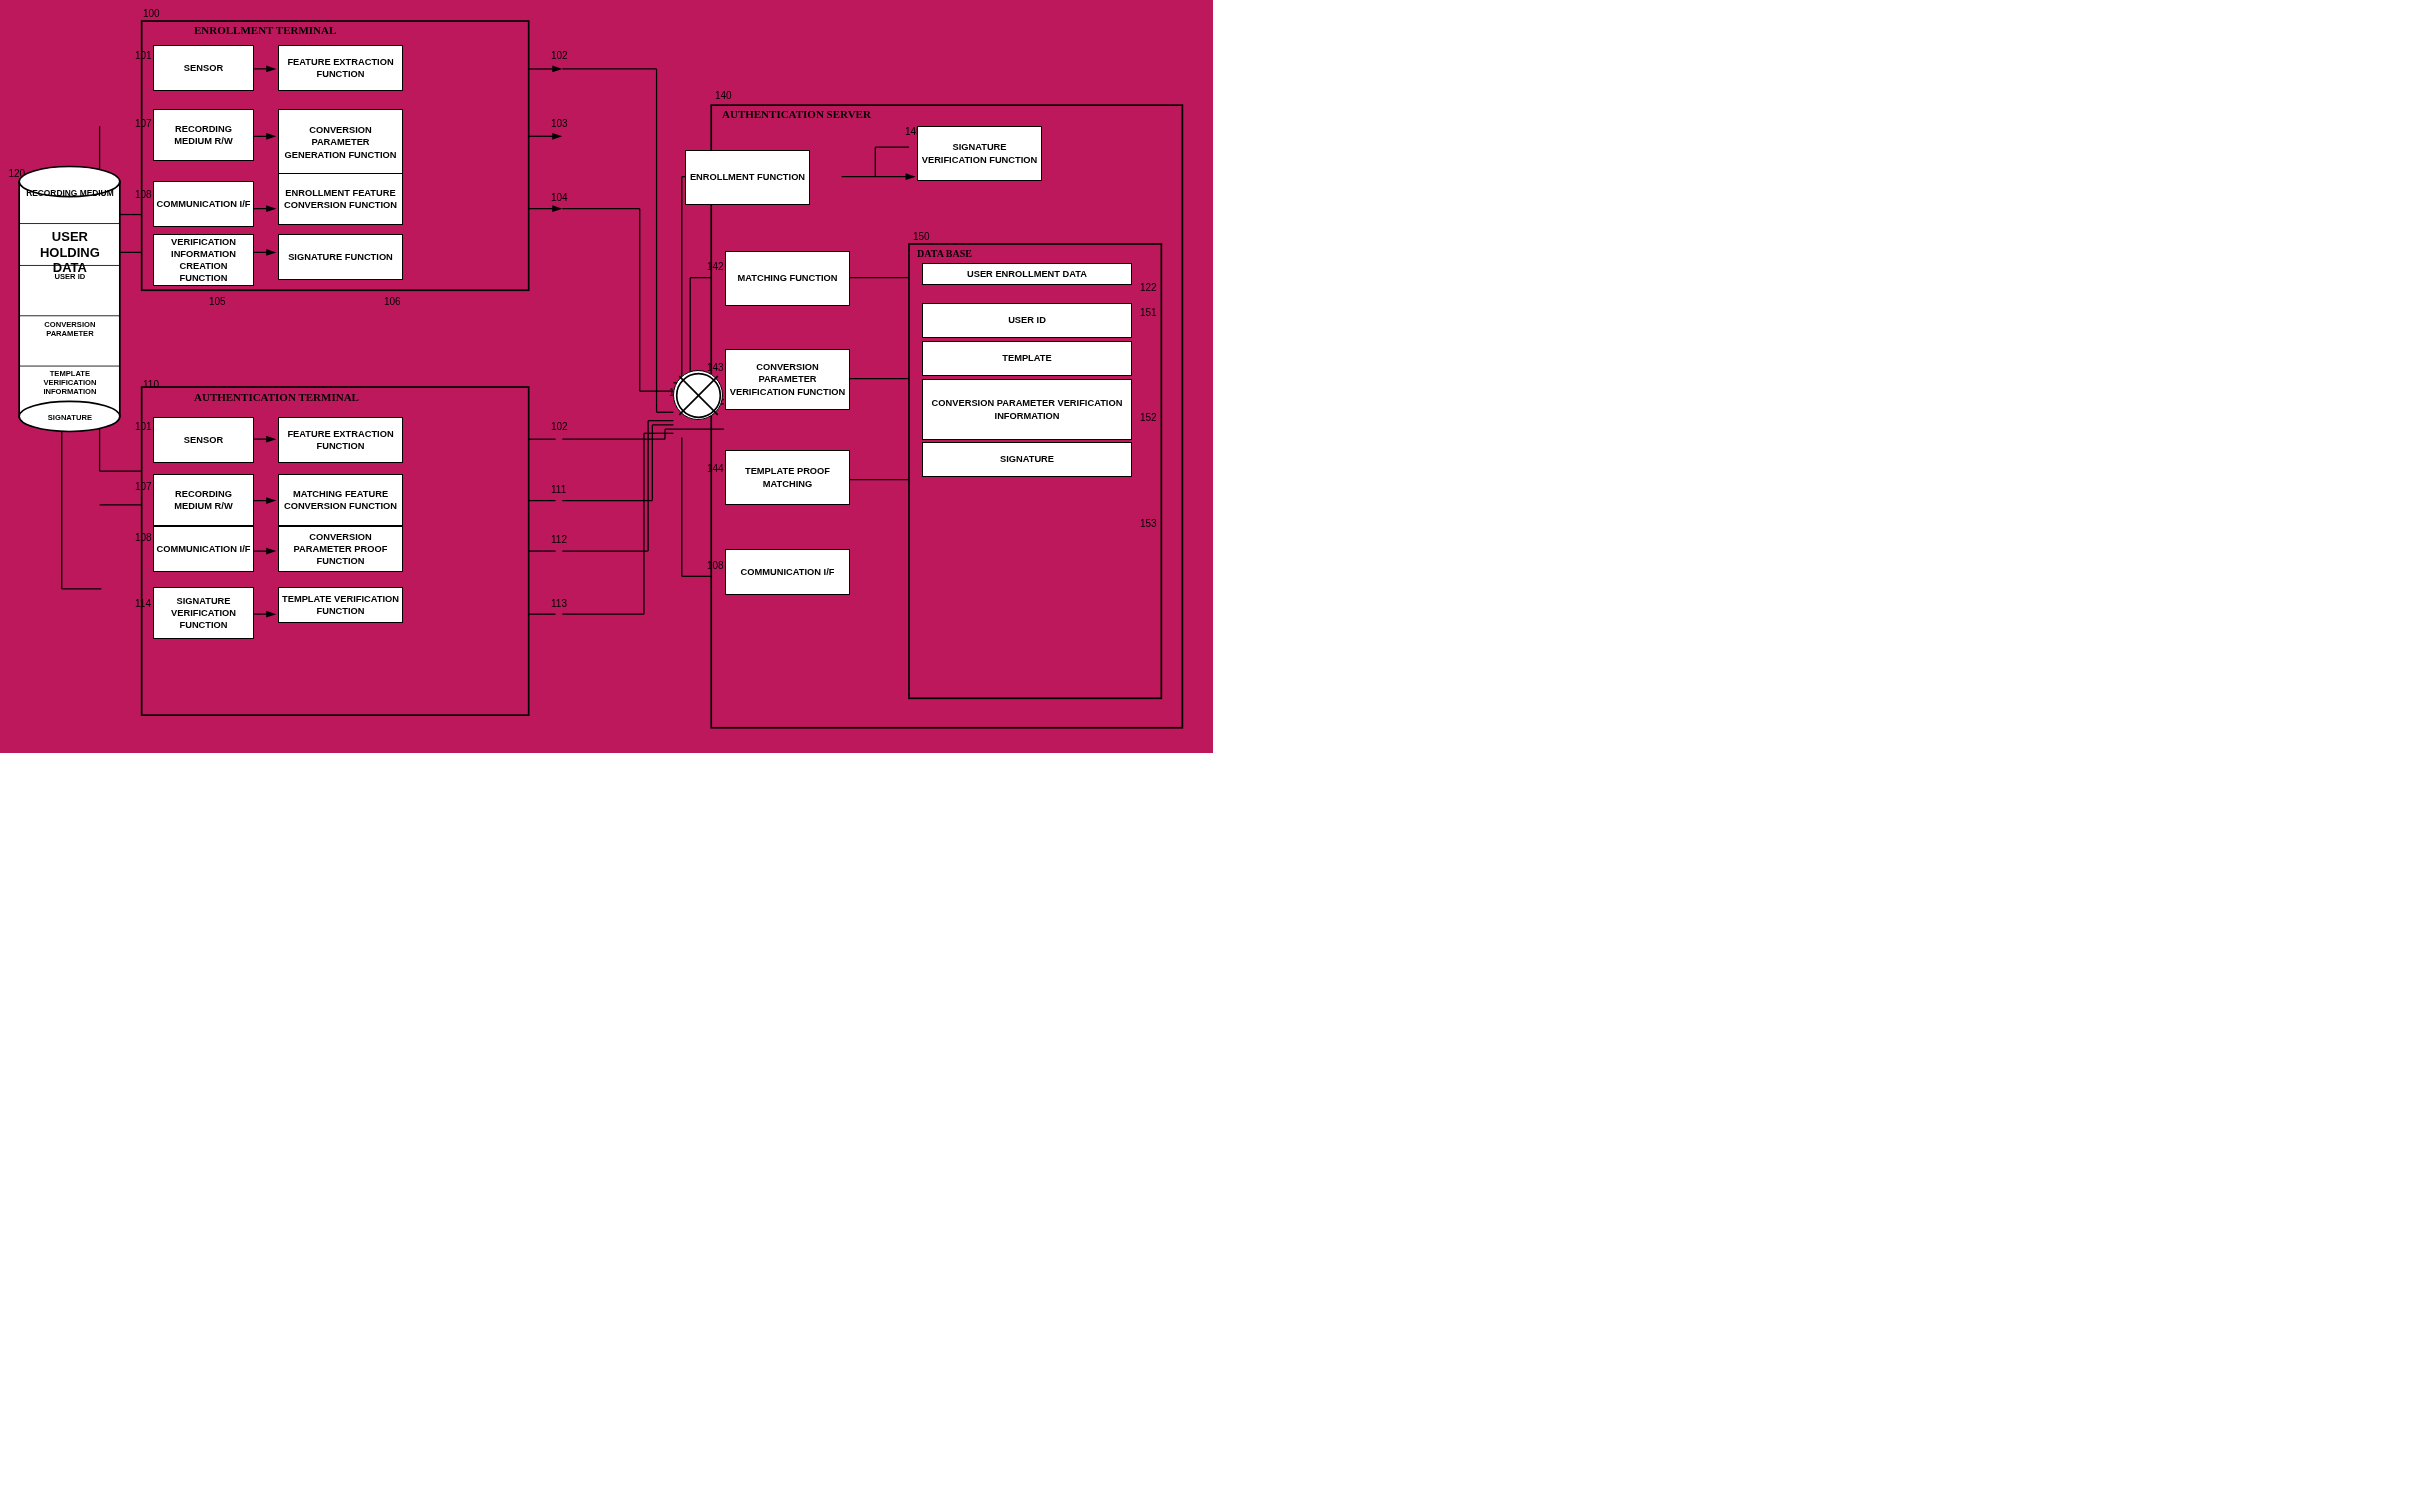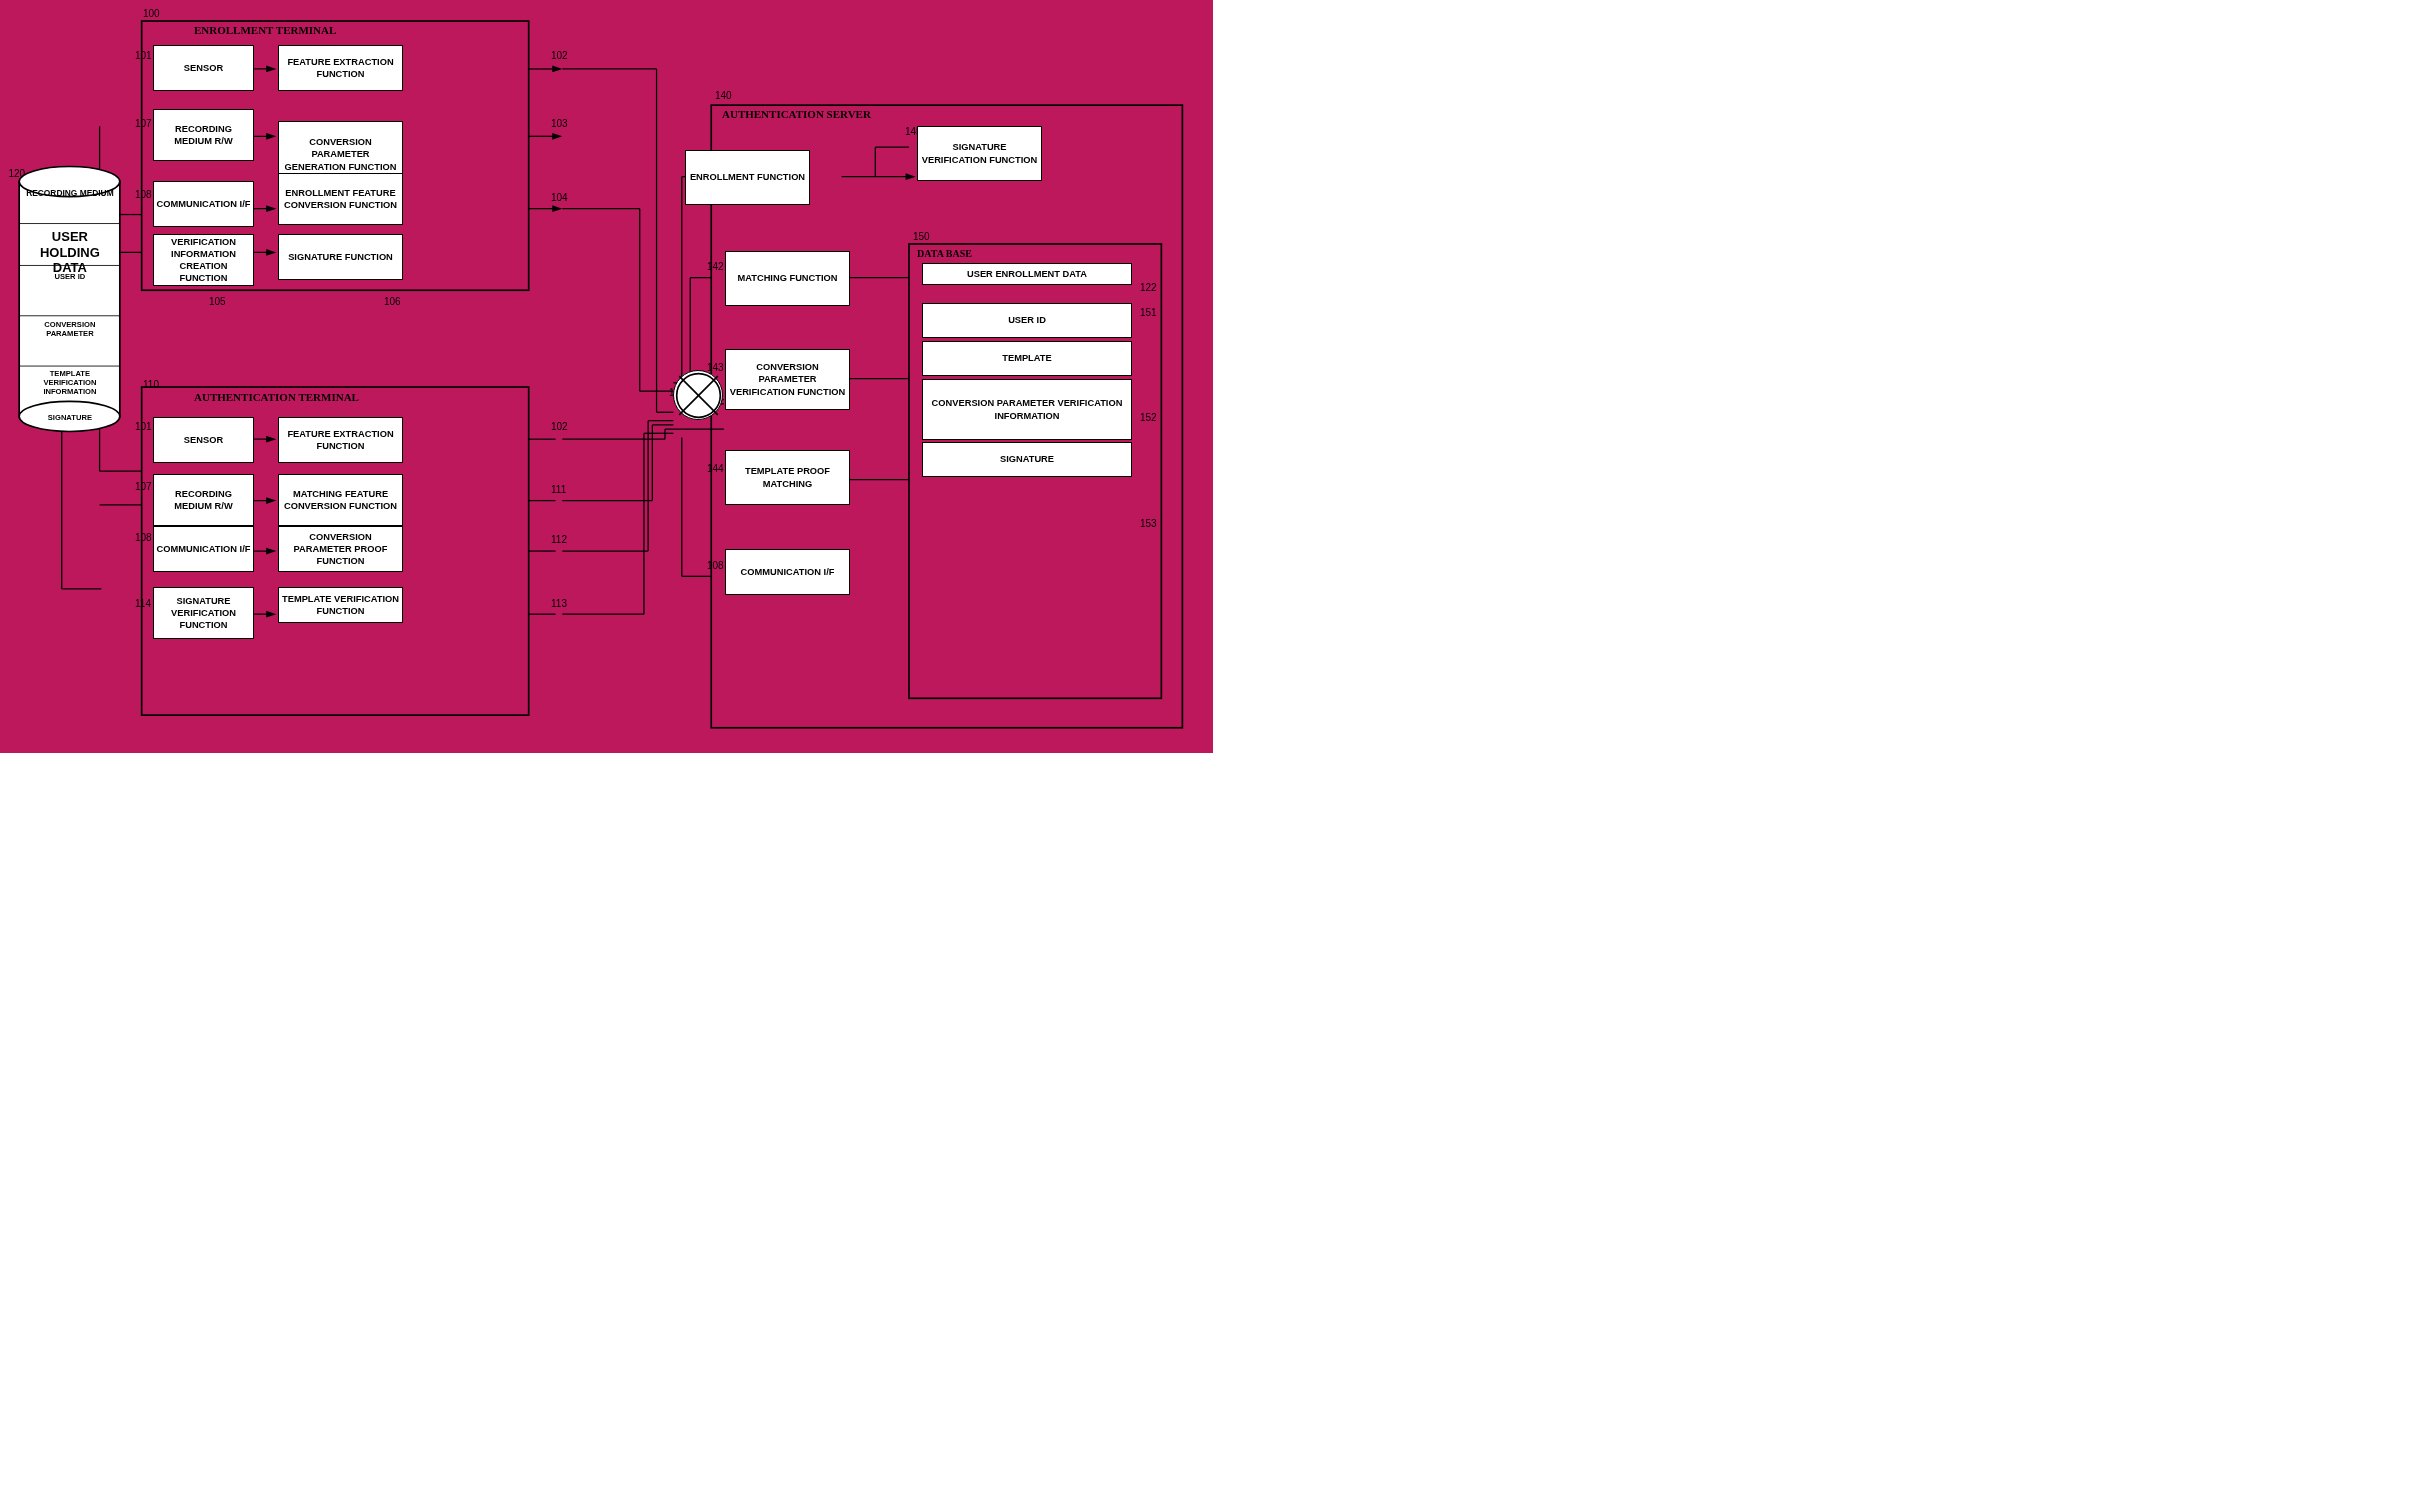--- a/index.html
+++ b/index.html
@@ -247,21 +247,21 @@
   </div>
 
   <div class="box" style="left:153px;top:234px;width:101px;height:52px">
     <span>VERIFICATION INFORMATION CREATION FUNCTION</span>
   </div>
 
   <div class="box" style="left:278px;top:45px;width:125px;height:46px">
     <span>FEATURE EXTRACTION FUNCTION</span>
   </div>
 
-  <div class="box" style="left:278px;top:121px;width:125px;height:67px">
+  <div class="box" style="left:278px;top:109px;width:125px;height:67px">
     <span>CONVERSION PARAMETER GENERATION FUNCTION</span>
   </div>
 
   <div class="box" style="left:278px;top:173px;width:125px;height:52px">
     <span>ENROLLMENT FEATURE CONVERSION FUNCTION</span>
   </div>
 
   <div class="box" style="left:278px;top:234px;width:125px;height:46px">
     <span>SIGNATURE FUNCTION</span>
   </div>

